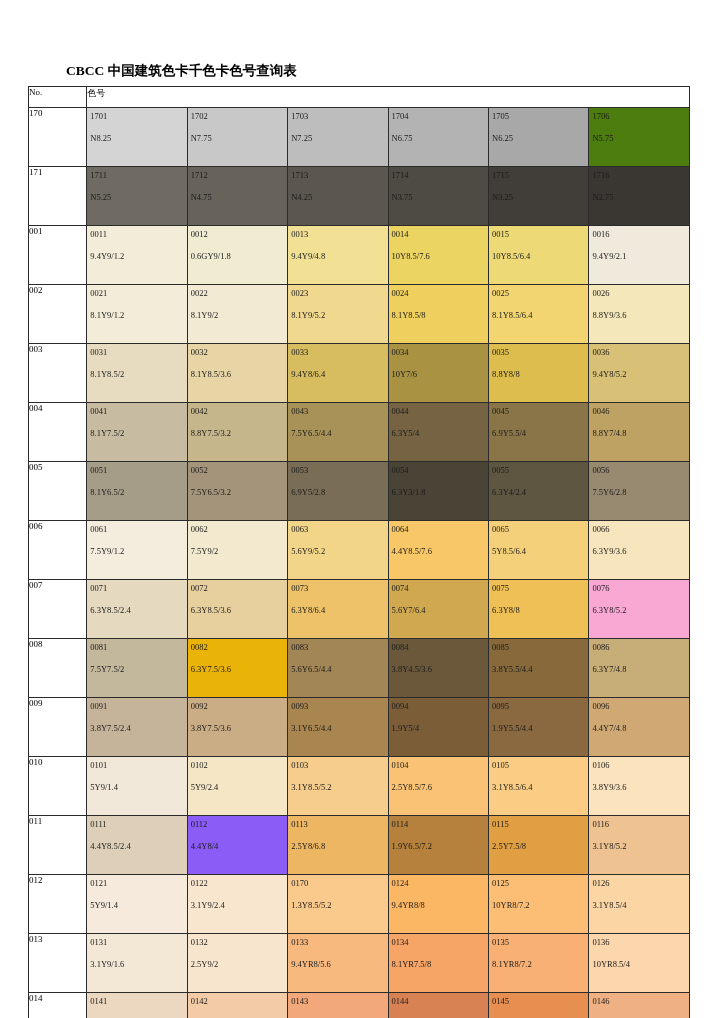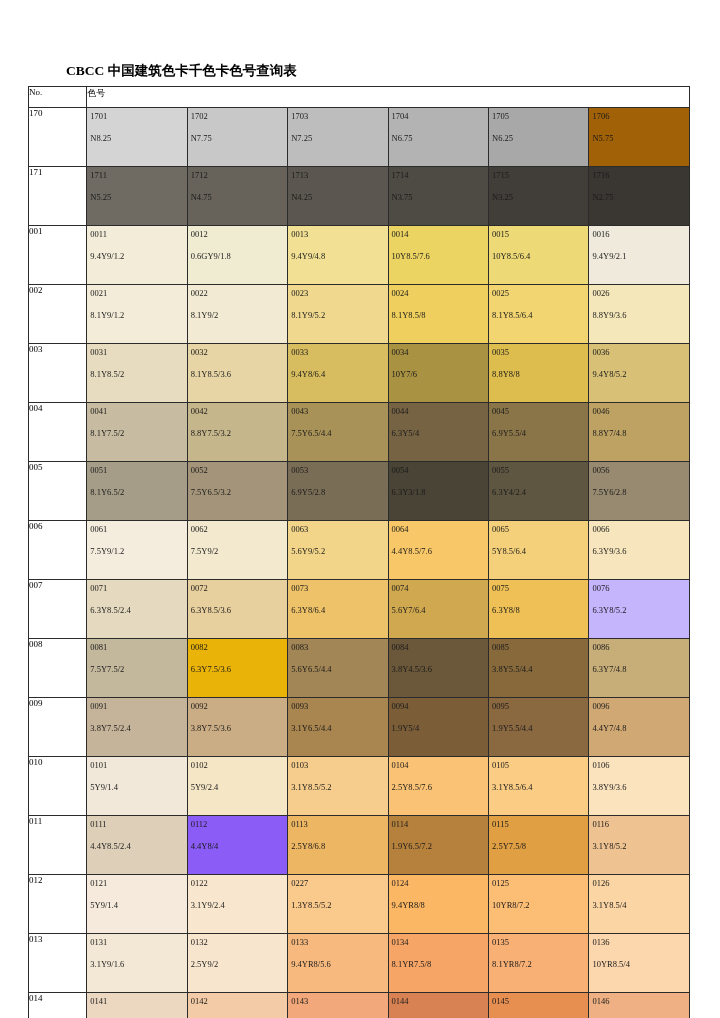--- a/index.html
+++ b/index.html
@@ -147,21 +147,21 @@
             <span class="val">N7.25</span>
           </td>
           <td class="swatch" style="background: rgb(179, 179, 179);">
             <span class="code">1704</span>
             <span class="val">N6.75</span>
           </td>
           <td class="swatch" style="background: rgb(168, 168, 168);">
             <span class="code">1705</span>
             <span class="val">N6.25</span>
           </td>
-          <td class="swatch" style="background: #a16207; margin-top: 24px;">
+          <td class="swatch" style="background: #4d7c0f; margin-top: 24px;">
             <span class="code">1706</span>
             <span class="val">N5.75</span>
           </td>
         </tr>
         <tr>
           <td class="no-cell">171</td>
           <td class="swatch" style="background: rgb(111, 107, 99);">
             <span class="code">1711</span>
             <span class="val">N5.25</span>
           </td>
@@ -363,21 +363,21 @@
             <span class="val">6.3Y8/6.4</span>
           </td>
           <td class="swatch" style="background: rgb(208, 168, 79);">
             <span class="code">0074</span>
             <span class="val">5.6Y7/6.4</span>
           </td>
           <td class="swatch" style="background: rgb(238, 192, 85);">
             <span class="code">0075</span>
             <span class="val">6.3Y8/8</span>
           </td>
-          <td class="swatch" style="background: #c4b5fd; padding-left: 44px;">
+          <td class="swatch" style="background: #f9a8d4; padding-left: 44px;">
             <span class="code">0076</span>
             <span class="val">6.3Y8/5.2</span>
           </td>
         </tr>
         <tr>
           <td class="no-cell">008</td>
           <td class="swatch" style="background: rgb(195, 183, 156);">
             <span class="code">0081</span>
             <span class="val">7.5Y7.5/2</span>
           </td>
@@ -487,21 +487,21 @@
           <td class="no-cell">012</td>
           <td class="swatch" style="background: rgb(245, 234, 220);">
             <span class="code">0121</span>
             <span class="val">5Y9/1.4</span>
           </td>
           <td class="swatch" style="background: rgb(248, 231, 206);">
             <span class="code">0122</span>
             <span class="val">3.1Y9/2.4</span>
           </td>
           <td class="swatch" style="background: rgb(250, 201, 140);">
-            <span class="code">0227</span>
+            <span class="code">0170</span>
             <span class="val">1.3Y8.5/5.2</span>
           </td>
           <td class="swatch" style="background: rgb(252, 183, 101);">
             <span class="code">0124</span>
             <span class="val">9.4YR8/8</span>
           </td>
           <td class="swatch" style="background: rgb(252, 189, 117);">
             <span class="code">0125</span>
             <span class="val">10YR8/7.2</span>
           </td>

